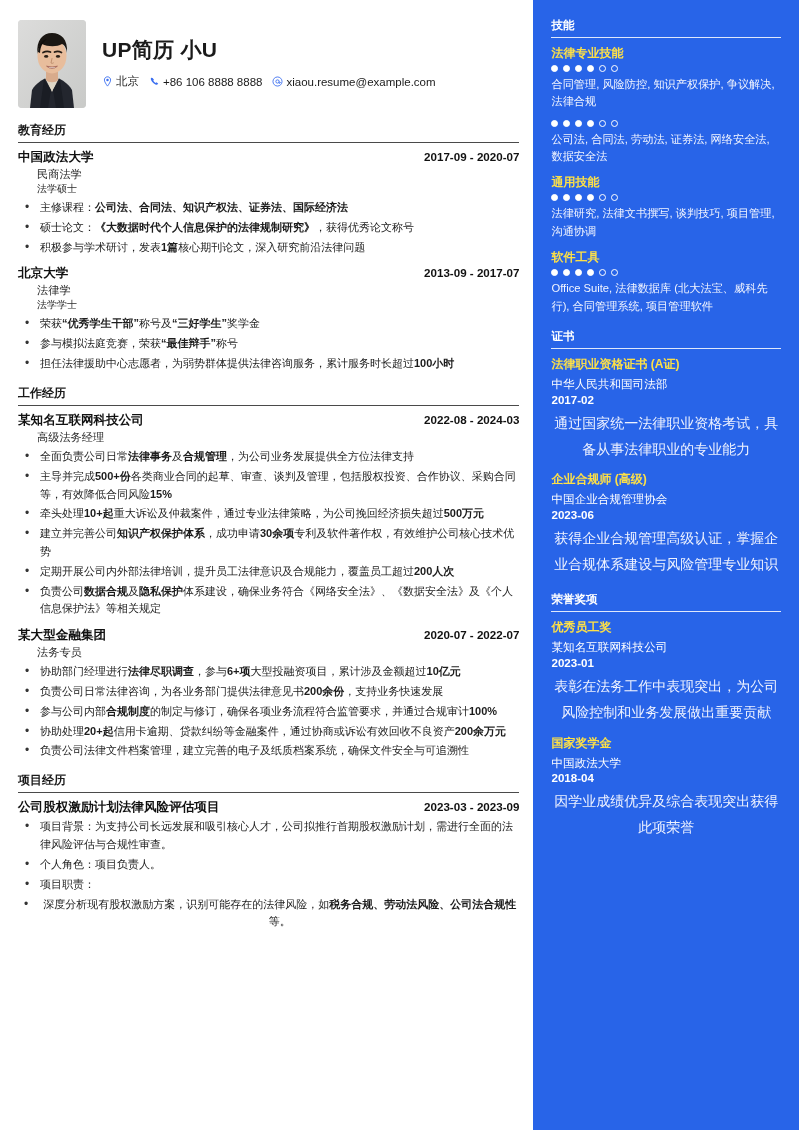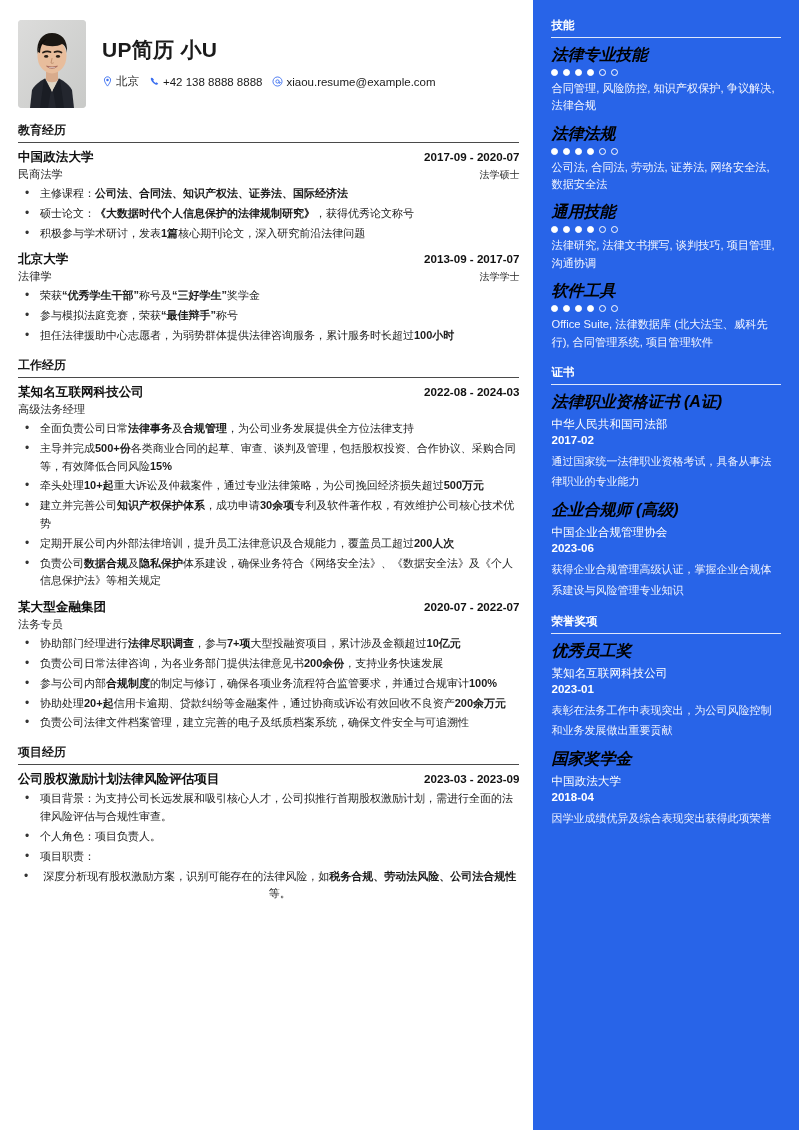--- a/index.html
+++ b/index.html
@@ -52,21 +52,21 @@
   .sec { margin-bottom: 12px; }
   .sec:last-child { margin-bottom: 0; }
 
   .entry { margin-bottom: 9px; }
   .entry:last-child { margin-bottom: 0; }
   .row { display: flex; justify-content: space-between; align-items: baseline; }
   .org { font-size: 12.6px; font-weight: bold; color: #111; }
   .date { font-size: 11.6px; font-weight: bold; color: #111; white-space: nowrap; }
   .role { font-size: 11.2px; color: #2b2b2b; }
   .degree { font-size: 10px; color: #2b2b2b; white-space: nowrap; margin-left: 19px; }
-  .row2 { display: flex; justify-content: space-between; align-items: baseline; margin-top: 1px; margin-bottom: 3px; }
+  .row2 { display: flex; justify-content: space-between; align-items: baseline; margin-top: 1px; margin-bottom: 3px; flex-direction: column; }
 
   ul.bul { list-style: none; margin: 2px 0 0 0; padding: 0; }
   ul.bul > li {
     position: relative;
     padding-left: 22px;
     font-size: 11px;
     line-height: 1.62;
     color: #1c1c1c;
     margin-bottom: 2px;
   }
@@ -89,29 +89,29 @@
     overflow: hidden;
   }
   .s-sec { margin-bottom: 14px; }
   .s-title {
     font-size: 11.5px; font-weight: bold; color: #ffffff;
     padding-bottom: 4px; margin-bottom: 7px;
     border-bottom: 1.4px solid rgba(255,255,255,.85);
   }
   .s-item { margin-bottom: 9px; }
   .s-item:last-child { margin-bottom: 0; }
-  .s-name { font-size: 16px; font-weight: bold; color: #000000; margin-bottom: 3px; font-style: italic; }
+  .s-name { font-size: 12px; font-weight: bold; color: #fde047; margin-bottom: 3px; }
   .dots { display: flex; gap: 5px; align-items: center; margin-bottom: 4px; }
   .dot { width: 7px; height: 7px; border-radius: 50%; border: 1.2px solid #fff; }
   .dot.on { background: #ffffff; }
   .dot.off { background: transparent; }
   .s-desc { font-size: 11.2px; line-height: 1.55; color: #f2f5ff; }
   .s-sub { font-size: 11.6px; color: #ffffff; line-height: 1.45; }
   .s-date { font-size: 11.6px; font-weight: bold; color: #ffffff; margin-bottom: 5px; }
-  .s-body { font-size: 11px; line-height: 1.85; color: #eef2ff; }
+  .s-body { font-size: 14px; line-height: 1.85; color: #eef2ff; text-align: center; }
 </style>
 </head>
 <body>
 
 <div class="page">
 
   <div class="main">
 
     <div class="header">
       <div class="photo">
@@ -158,21 +158,21 @@
                 </svg>
             </span>
             <span class="cv">北京</span>
           </span>
           <span class="contact">
             <span class="ci">
               <svg width="11" height="11" viewBox="0 0 16 16">
                   <path d="M3.2 2.4c-.8.8-.8 2 0 3.6 1.1 2.2 3.3 4.6 5.6 5.9 1.8 1 3 1 3.8.2l.9-.9-2.5-2-1.2.9c-1.3-.6-2.9-2.2-3.6-3.6l1-1.2-2-2.5z" fill="#3b6ff0"></path>
                 </svg>
             </span>
-            <span class="cv">+42 138 8888 8888</span>
+            <span class="cv">+86 106 8888 8888</span>
           </span>
           <span class="contact">
             <span class="ci">
               <svg width="11" height="11" viewBox="0 0 16 16">
                   <circle cx="8" cy="8" r="6.6" fill="none" stroke="#3b6ff0" stroke-width="1.3"></circle>
                   <circle cx="8" cy="8" r="2.4" fill="none" stroke="#3b6ff0" stroke-width="1.3"></circle>
                   <path d="M10.4 8v2.1c0 1 1.9 1 1.9-1.4" fill="none" stroke="#3b6ff0" stroke-width="1.3"></path>
                 </svg>
             </span>
             <span class="cv">xiaou.resume@example.com</span>
@@ -238,21 +238,21 @@
       <div class="entry">
         <div class="row">
           <span class="org">某大型金融集团</span>
           <span class="date">2020-07 - 2022-07</span>
         </div>
         <div class="row2">
           <span class="role">法务专员</span>
           <span class="degree"></span>
         </div>
         <ul class="bul">
-            <li>协助部门经理进行<b>法律尽职调查</b>，参与<b>7+项</b>大型投融资项目，累计涉及金额超过<b>10亿元</b></li>
+            <li>协助部门经理进行<b>法律尽职调查</b>，参与<b>6+项</b>大型投融资项目，累计涉及金额超过<b>10亿元</b></li>
             <li>负责公司日常法律咨询，为各业务部门提供法律意见书<b>200余份</b>，支持业务快速发展</li>
             <li>参与公司内部<b>合规制度</b>的制定与修订，确保各项业务流程符合监管要求，并通过合规审计<b>100%</b></li>
             <li>协助处理<b>20+起</b>信用卡逾期、贷款纠纷等金融案件，通过协商或诉讼有效回收不良资产<b>200余万元</b></li>
             <li>负责公司法律文件档案管理，建立完善的电子及纸质档案系统，确保文件安全与可追溯性</li>
           </ul>
       </div>
     </div>
 
     <div class="sec">
       <div class="sec-title">项目经历</div>
@@ -285,21 +285,20 @@
               <span class="dot on"></span>
               <span class="dot on"></span>
               <span class="dot on"></span>
               <span class="dot on"></span>
               <span class="dot off"></span>
               <span class="dot off"></span>
             </div>
             <div class="s-desc">合同管理, 风险防控, 知识产权保护, 争议解决, 法律合规</div>
           </div>
           <div class="s-item">
-            <div class="s-name">法律法规</div>
             <div class="dots">
               <span class="dot on"></span>
               <span class="dot on"></span>
               <span class="dot on"></span>
               <span class="dot on"></span>
               <span class="dot off"></span>
               <span class="dot off"></span>
             </div>
             <div class="s-desc">公司法, 合同法, 劳动法, 证券法, 网络安全法, 数据安全法</div>
           </div>

